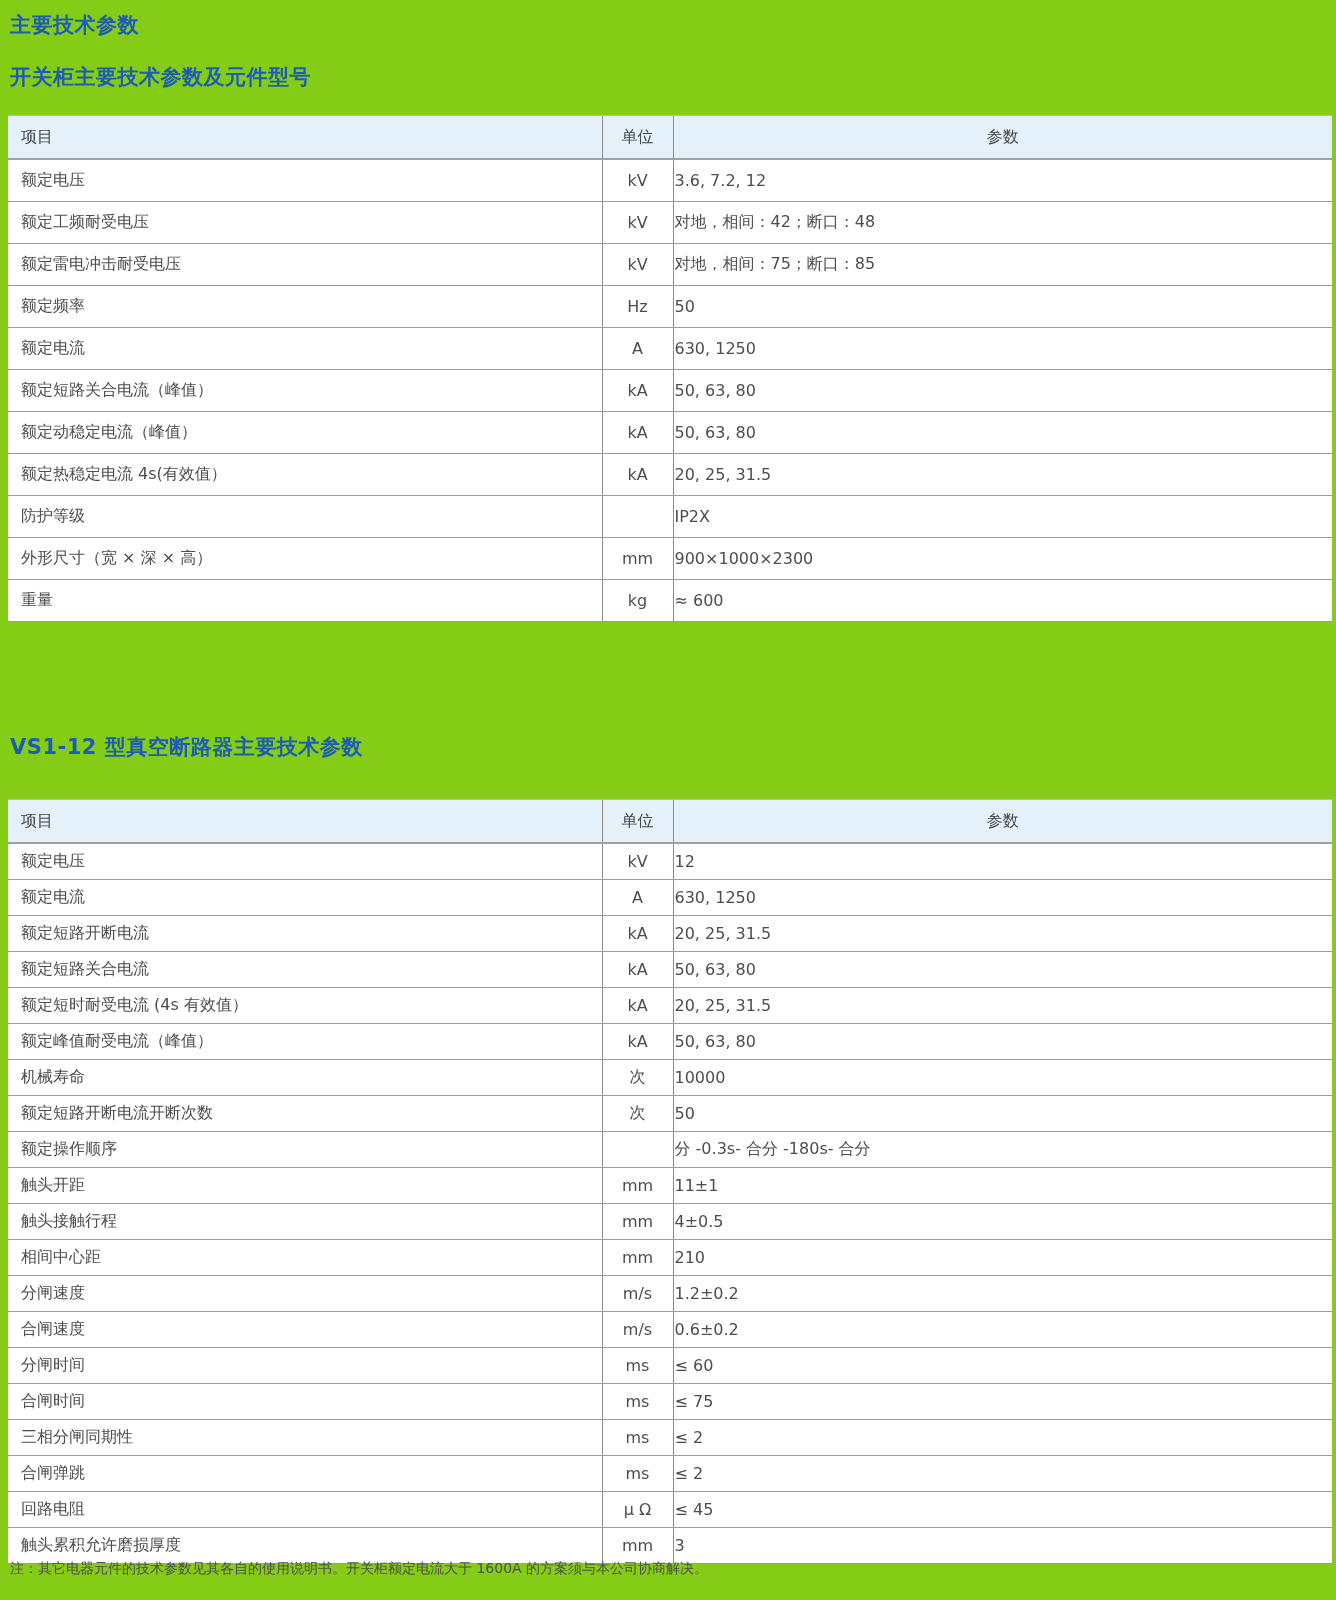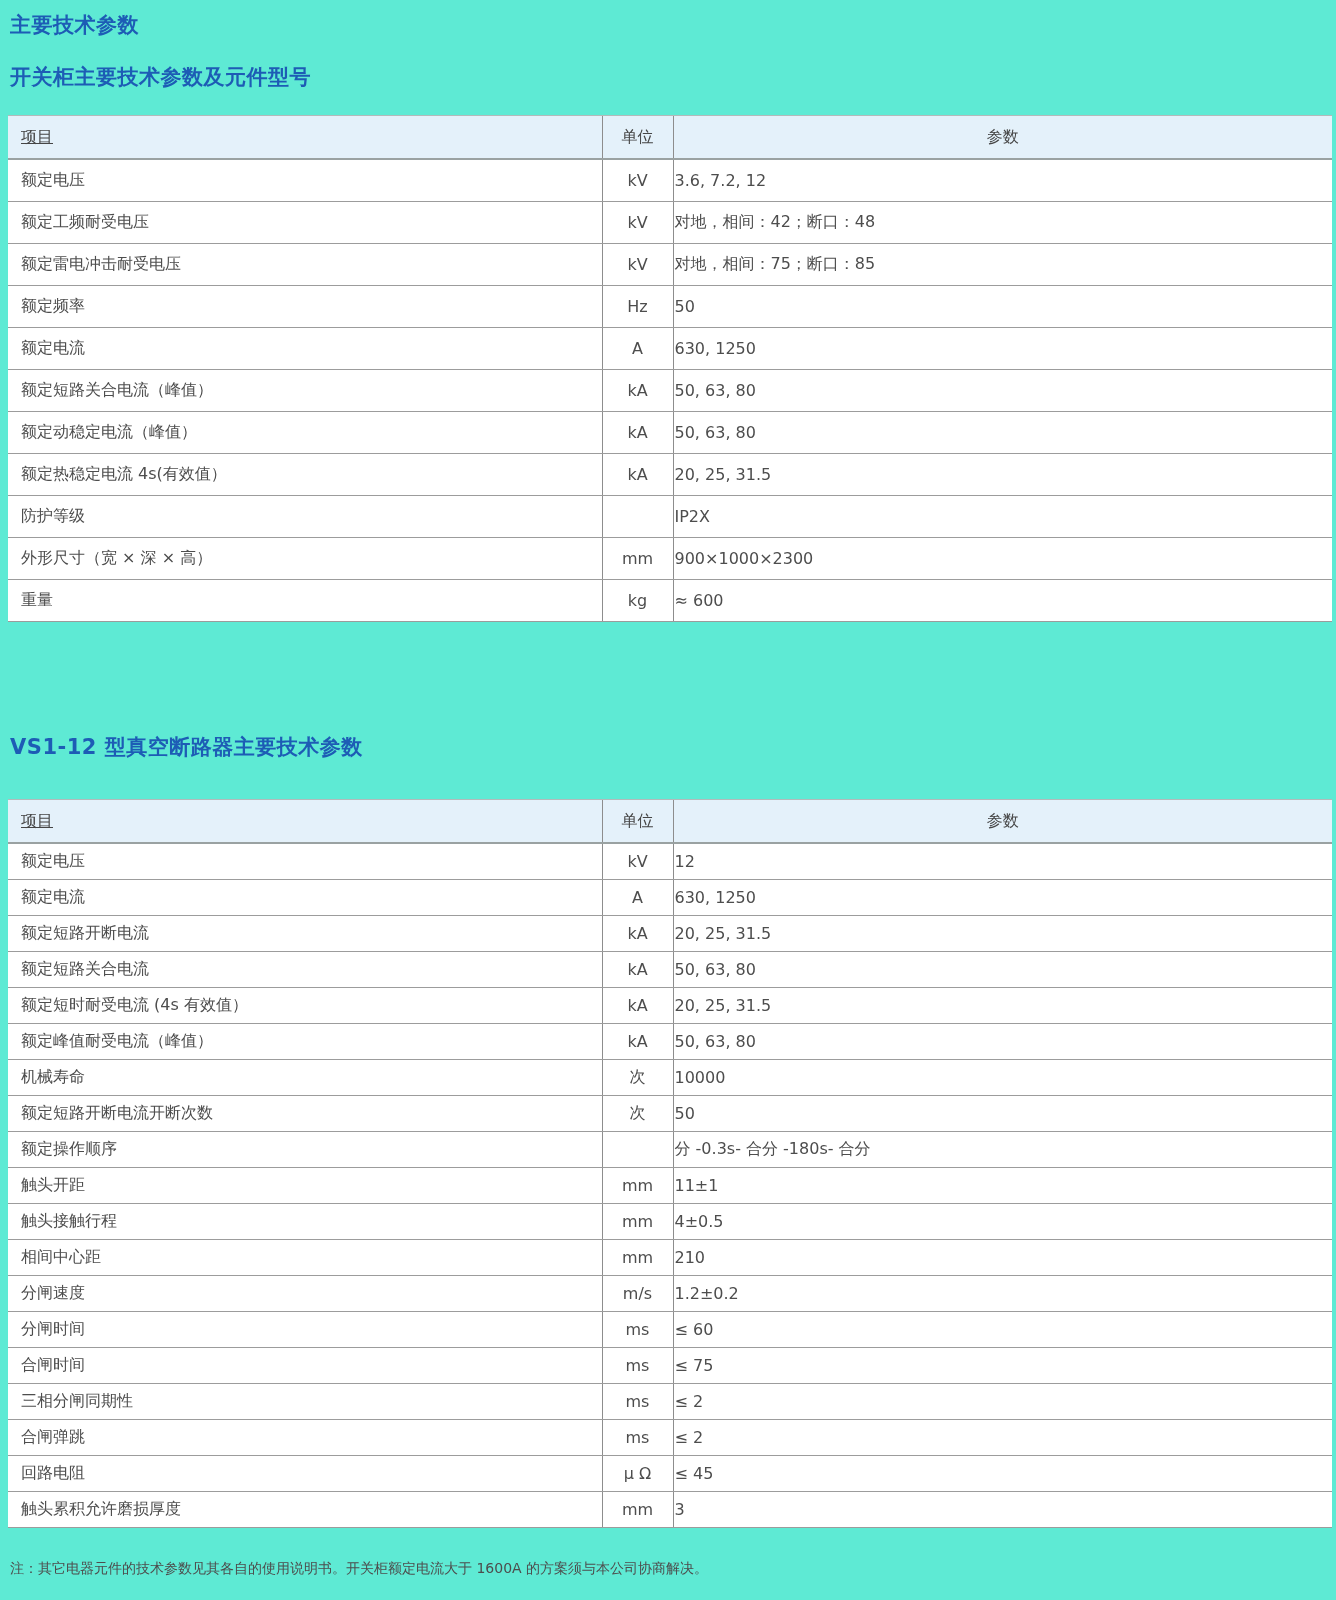--- a/index.html
+++ b/index.html
@@ -1,19 +1,19 @@
 <!DOCTYPE html>
 <html><head>
 <meta charset="utf-8">
 <style>
   html,body{margin:0;padding:0;background:#ffffff;}
   .page{
     position:relative;
     width:1336px;height:1600px;
-    background:#5eead4;
+    background:#84cc16;
     font-family:"DejaVu Sans", sans-serif;
     color:#4d4d4d;
     overflow:hidden;
   }
   .heading{
     position:absolute;left:10px;
     color:#1d5cb5;
     font-size:21px;
     font-weight:bold;
     letter-spacing:0.5px;
@@ -40,21 +40,21 @@
 
   thead th{
     background:#e4f1fa;
     height:40px;
     font-weight:normal;
     font-size:16px;
     color:#454545;
     border-top:1px solid #b3baba;
     border-bottom:2px solid #9aa2a2;
   }
-  thead th.h-item{text-align:left;padding-left:13px;text-decoration:underline;}
+  thead th.h-item{text-align:left;padding-left:13px;}
   thead th.h-unit, thead th.h-value{}
 
   tbody td{
     border-bottom:1px solid #9c9c9c;
     background:#ffffff;
   }
   #table1-wrap tbody td{height:39px;}
   #table2-wrap tbody td{height:33px;}
   td.col-item{text-align:left;padding-left:13px;}
   td.col-unit{text-align:center;}
@@ -227,20 +227,25 @@
             <td class="col-item">相间中心距</td>
             <td class="col-unit v-unit">mm</td>
             <td class="col-value v-value">210</td>
           </tr>
           <tr>
             <td class="col-item">分闸速度</td>
             <td class="col-unit v-unit">m/s</td>
             <td class="col-value v-value">1.2±0.2</td>
           </tr>
           <tr>
+            <td class="col-item">合闸速度</td>
+            <td class="col-unit v-unit">m/s</td>
+            <td class="col-value v-value">0.6±0.2</td>
+          </tr>
+          <tr>
             <td class="col-item">分闸时间</td>
             <td class="col-unit v-unit">ms</td>
             <td class="col-value v-value">≤ 60</td>
           </tr>
           <tr>
             <td class="col-item">合闸时间</td>
             <td class="col-unit v-unit">ms</td>
             <td class="col-value v-value">≤ 75</td>
           </tr>
           <tr>

